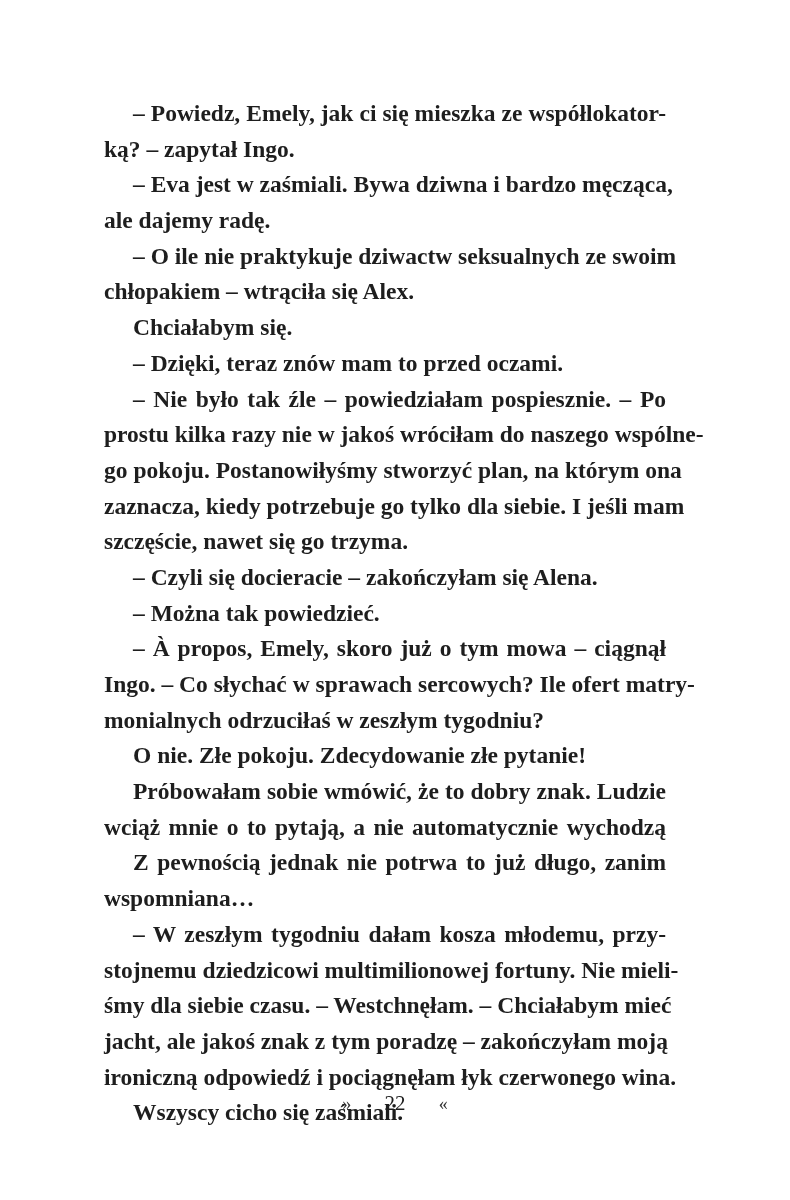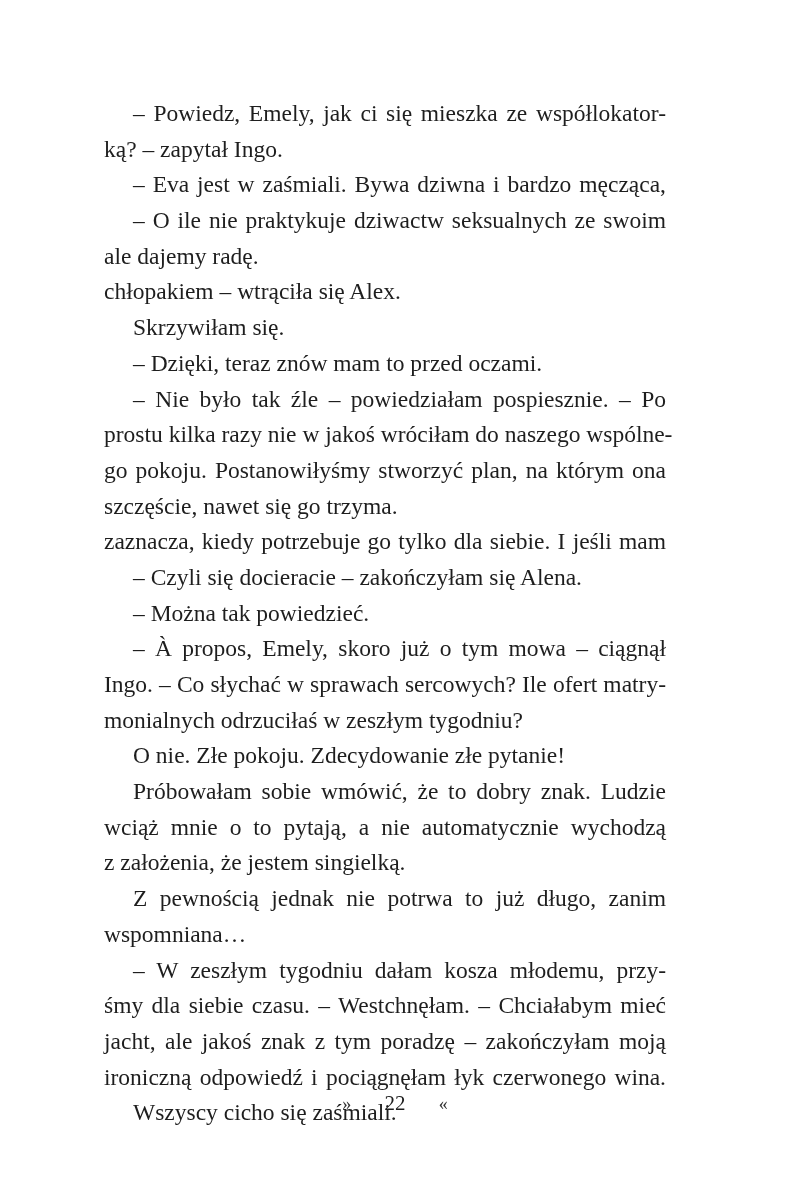--- a/index.html
+++ b/index.html
@@ -23,20 +23,21 @@
     }
     .line {
       display: block;
       height: 35.7px;
       line-height: 35.7px;
       font-size: 23.5px;
       white-space: nowrap;
       text-align: justify;
       text-align-last: justify;
       word-spacing: 0px;
+      font-weight: bold;
     }
     .line.indent {
       padding-left: 29px;
     }
     .line.last {
       text-align-last: left;
     }
     .folio {
       position: absolute;
       left: 0;
@@ -57,42 +58,42 @@
       margin: 0 28px;
     }
   </style>
 </head>
 <body>
 
 <div class="page" id="page">
     <span class="line indent">– Powiedz, Emely, jak ci się mieszka ze współlokator-</span>
     <span class="line last">ką? – zapytał Ingo.</span>
     <span class="line indent">– Eva jest w zaśmiali. Bywa dziwna i bardzo męcząca,</span>
+    <span class="line last">ale dajemy radę.</span>
     <span class="line indent">– O ile nie praktykuje dziwactw seksualnych ze swoim</span>
-    <span class="line last">ale dajemy radę.</span>
     <span class="line last">chłopakiem – wtrąciła się Alex.</span>
-    <span class="line indent last">Skrzywiłam się.</span>
+    <span class="line indent last">Chciałabym się.</span>
     <span class="line indent last">– Dzięki, teraz znów mam to przed oczami.</span>
     <span class="line indent">– Nie było tak źle – powiedziałam pospiesznie. – Po</span>
     <span class="line">prostu kilka razy nie w jakoś wróciłam do naszego wspólne-</span>
     <span class="line">go pokoju. Postanowiłyśmy stworzyć plan, na którym ona</span>
+    <span class="line">zaznacza, kiedy potrzebuje go tylko dla siebie. I jeśli mam</span>
     <span class="line last">szczęście, nawet się go trzyma.</span>
-    <span class="line">zaznacza, kiedy potrzebuje go tylko dla siebie. I jeśli mam</span>
     <span class="line indent last">– Czyli się docieracie – zakończyłam się Alena.</span>
     <span class="line indent last">– Można tak powiedzieć.</span>
     <span class="line indent">– À propos, Emely, skoro już o tym mowa – ciągnął</span>
     <span class="line">Ingo. – Co słychać w sprawach sercowych? Ile ofert matry-</span>
     <span class="line last">monialnych odrzuciłaś w zeszłym tygodniu?</span>
     <span class="line indent last">O nie. Złe pokoju. Zdecydowanie złe pytanie!</span>
     <span class="line indent">Próbowałam sobie wmówić, że to dobry znak. Ludzie</span>
     <span class="line">wciąż mnie o to pytają, a nie automatycznie wychodzą</span>
-    <span class="line last">z założenia, że jestem singielką.</span>
     <span class="line indent">Z pewnością jednak nie potrwa to już długo, zanim</span>
     <span class="line last">wspomniana…</span>
     <span class="line indent">– W zeszłym tygodniu dałam kosza młodemu, przy-</span>
+    <span class="line">stojnemu dziedzicowi multimilionowej fortuny. Nie mieli-</span>
     <span class="line">śmy dla siebie czasu. – Westchnęłam. – Chciałabym mieć</span>
     <span class="line">jacht, ale jakoś znak z tym poradzę – zakończyłam moją</span>
     <span class="line">ironiczną odpowiedź i pociągnęłam łyk czerwonego wina.</span>
     <span class="line indent last">Wszyscy cicho się zaśmiali.</span>
   </div>
 
 <div class="folio">
   <span class="mark">»</span>
   <span class="num">22</span>
   <span class="mark">«</span>

